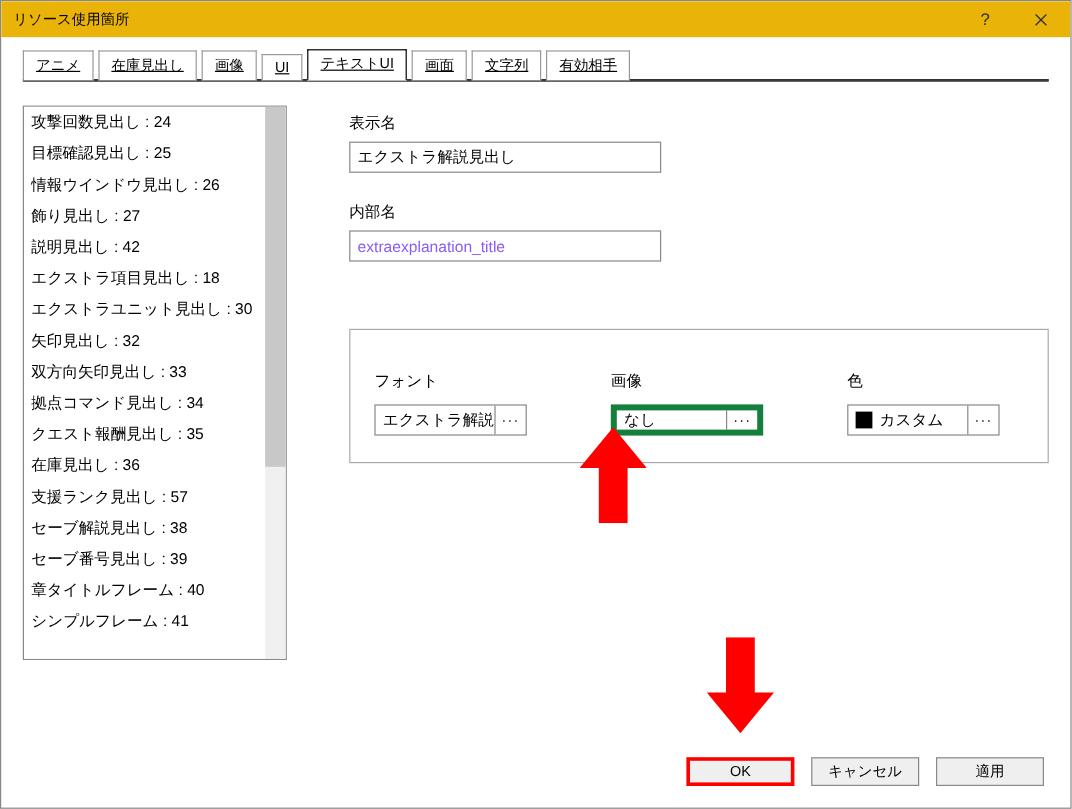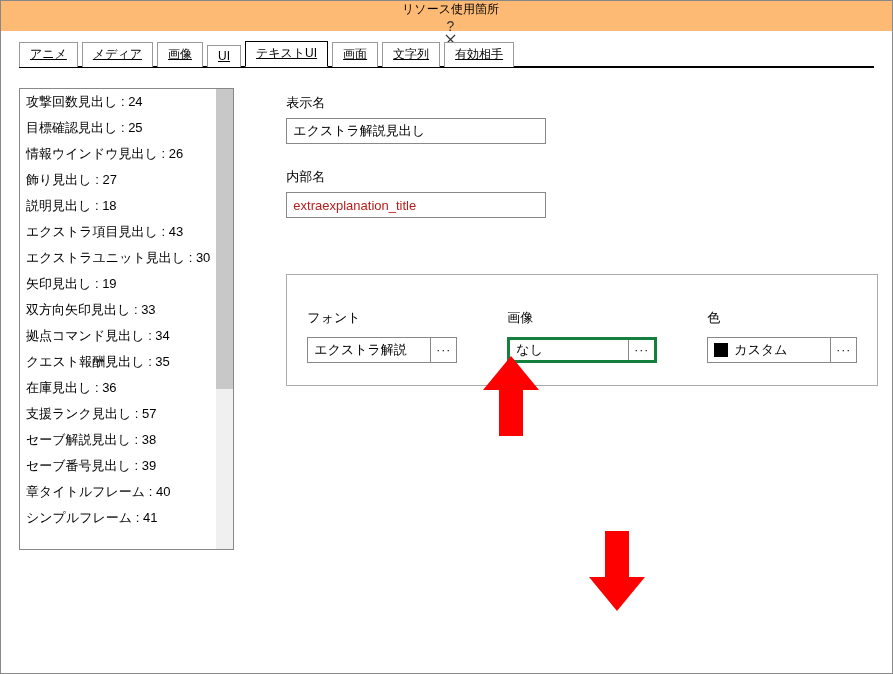--- a/index.html
+++ b/index.html
@@ -12,22 +12,21 @@
     height: 674px;
     position: relative;
     border: 1px solid #888;
     overflow: hidden;
   }
   .titlebar {
     height: 30px;
     display: flex;
     align-items: center;
     padding: 0 2px 0 10px;
-    background: #fdba74;
-    flex-direction: column;
+    background: #eab308;
   }
   .titlebar .title { flex: 1; font-size: 12px; }
   .titlebar .btn {
     width: 46px; height: 30px;
     display: flex; align-items: center; justify-content: center;
     font-size: 14px; color: #333;
     cursor: pointer;
   }
   .content {
     position: absolute;
@@ -102,46 +101,46 @@
     font-size: 13px;
     margin-bottom: 6px;
   }
   .text-input {
     width: 260px; height: 26px;
     padding: 3px 6px;
     font-size: 13px;
     border: 1px solid #888;
     background: #fff;
   }
-  .text-input.readonly { color: #b91c1c; background: #fff; }
+  .text-input.readonly { color: #8b5cf6; background: #fff; }
   .section-gap { height: 24px; }
   .group-box {
     border: 1px solid #aaa;
     padding: 14px 20px 22px 20px;
     display: flex;
     gap: 50px;
     margin-top: 12px;
   }
   .group-col { flex: 1; }
   .group-col .field-label { margin-bottom: 10px; margin-top: 20px; }
   .picker {
     display: flex;
-    width: 150px; height: 26px;
+    width: 127px; height: 26px;
     border: 1px solid #888;
     align-items: center;
   }
   .picker .val { flex: 1; padding: 0 6px; font-size: 13px; overflow: hidden; white-space: nowrap; display:flex; align-items:center; gap:6px;}
   .picker .more {
     width: 26px; height: 100%;
     border-left: 1px solid #888;
     display: flex; align-items: center; justify-content: center;
     font-size: 12px; letter-spacing: 1px;
     cursor: pointer;
   }
-  .picker.highlight { border: 3px solid #15803d; }
+  .picker.highlight { border: 5px solid #15803d; }
   .swatch { width: 14px; height: 14px; background: #000; display:inline-block; }
   .arrow {
     position: absolute;
     pointer-events: none;
   }
   .arrow svg { display:block; }
   .buttons {
     position: absolute;
     right: 22px; bottom: 18px;
     display: flex;
@@ -166,41 +165,41 @@
   <div class="btn">
     <svg width="11" height="11" viewBox="0 0 11 11">
         <path d="M1 1 L10 10 M10 1 L1 10" stroke="#333" stroke-width="1.2"></path>
       </svg>
   </div>
 </div>
 
 <div class="content">
   <div class="tabs" id="tabbar">
       <div class="tab">アニメ</div>
-      <div class="tab">メディア</div>
+      <div class="tab">在庫見出し</div>
       <div class="tab">画像</div>
       <div class="tab">UI</div>
       <div class="tab active">テキストUI</div>
       <div class="tab">画面</div>
       <div class="tab">文字列</div>
       <div class="tab">有効相手</div>
     </div>
   <div class="rule"></div>
 
   <div class="body-row">
     <div class="list-wrap">
       <div class="list" id="list">
           <div class="list-item">攻撃回数見出し : 24</div>
           <div class="list-item">目標確認見出し : 25</div>
           <div class="list-item">情報ウインドウ見出し : 26</div>
           <div class="list-item">飾り見出し : 27</div>
-          <div class="list-item">説明見出し : 18</div>
-          <div class="list-item">エクストラ項目見出し : 43</div>
+          <div class="list-item">説明見出し : 42</div>
+          <div class="list-item">エクストラ項目見出し : 18</div>
           <div class="list-item">エクストラユニット見出し : 30</div>
-          <div class="list-item">矢印見出し : 19</div>
+          <div class="list-item">矢印見出し : 32</div>
           <div class="list-item">双方向矢印見出し : 33</div>
           <div class="list-item">拠点コマンド見出し : 34</div>
           <div class="list-item">クエスト報酬見出し : 35</div>
           <div class="list-item">在庫見出し : 36</div>
           <div class="list-item">支援ランク見出し : 57</div>
           <div class="list-item">セーブ解説見出し : 38</div>
           <div class="list-item">セーブ番号見出し : 39</div>
           <div class="list-item">章タイトルフレーム : 40</div>
           <div class="list-item">シンプルフレーム : 41</div>
         </div>
@@ -240,20 +239,25 @@
               <span class="swatch"></span>
               <span>カスタム</span>
             </div>
             <div class="more">···</div>
           </div>
         </div>
       </div>
     </div>
   </div>
 
+  <div class="buttons">
+    <div class="btn-std highlight">OK</div>
+    <div class="btn-std">キャンセル</div>
+    <div class="btn-std">適用</div>
+  </div>
 </div>
 
 <div class="arrow" style="left:482px; top:355px;">
   <svg width="56" height="80">
     <polygon points="28,0 56,34 40,34 40,80 16,80 16,34 0,34" fill="#ff0000"></polygon>
   </svg>
 </div>
 <div class="arrow" style="left:588px; top:530px;">
   <svg width="56" height="80">
     <polygon points="16,0 40,0 40,46 56,46 28,80 0,46 16,46" fill="#ff0000"></polygon>

